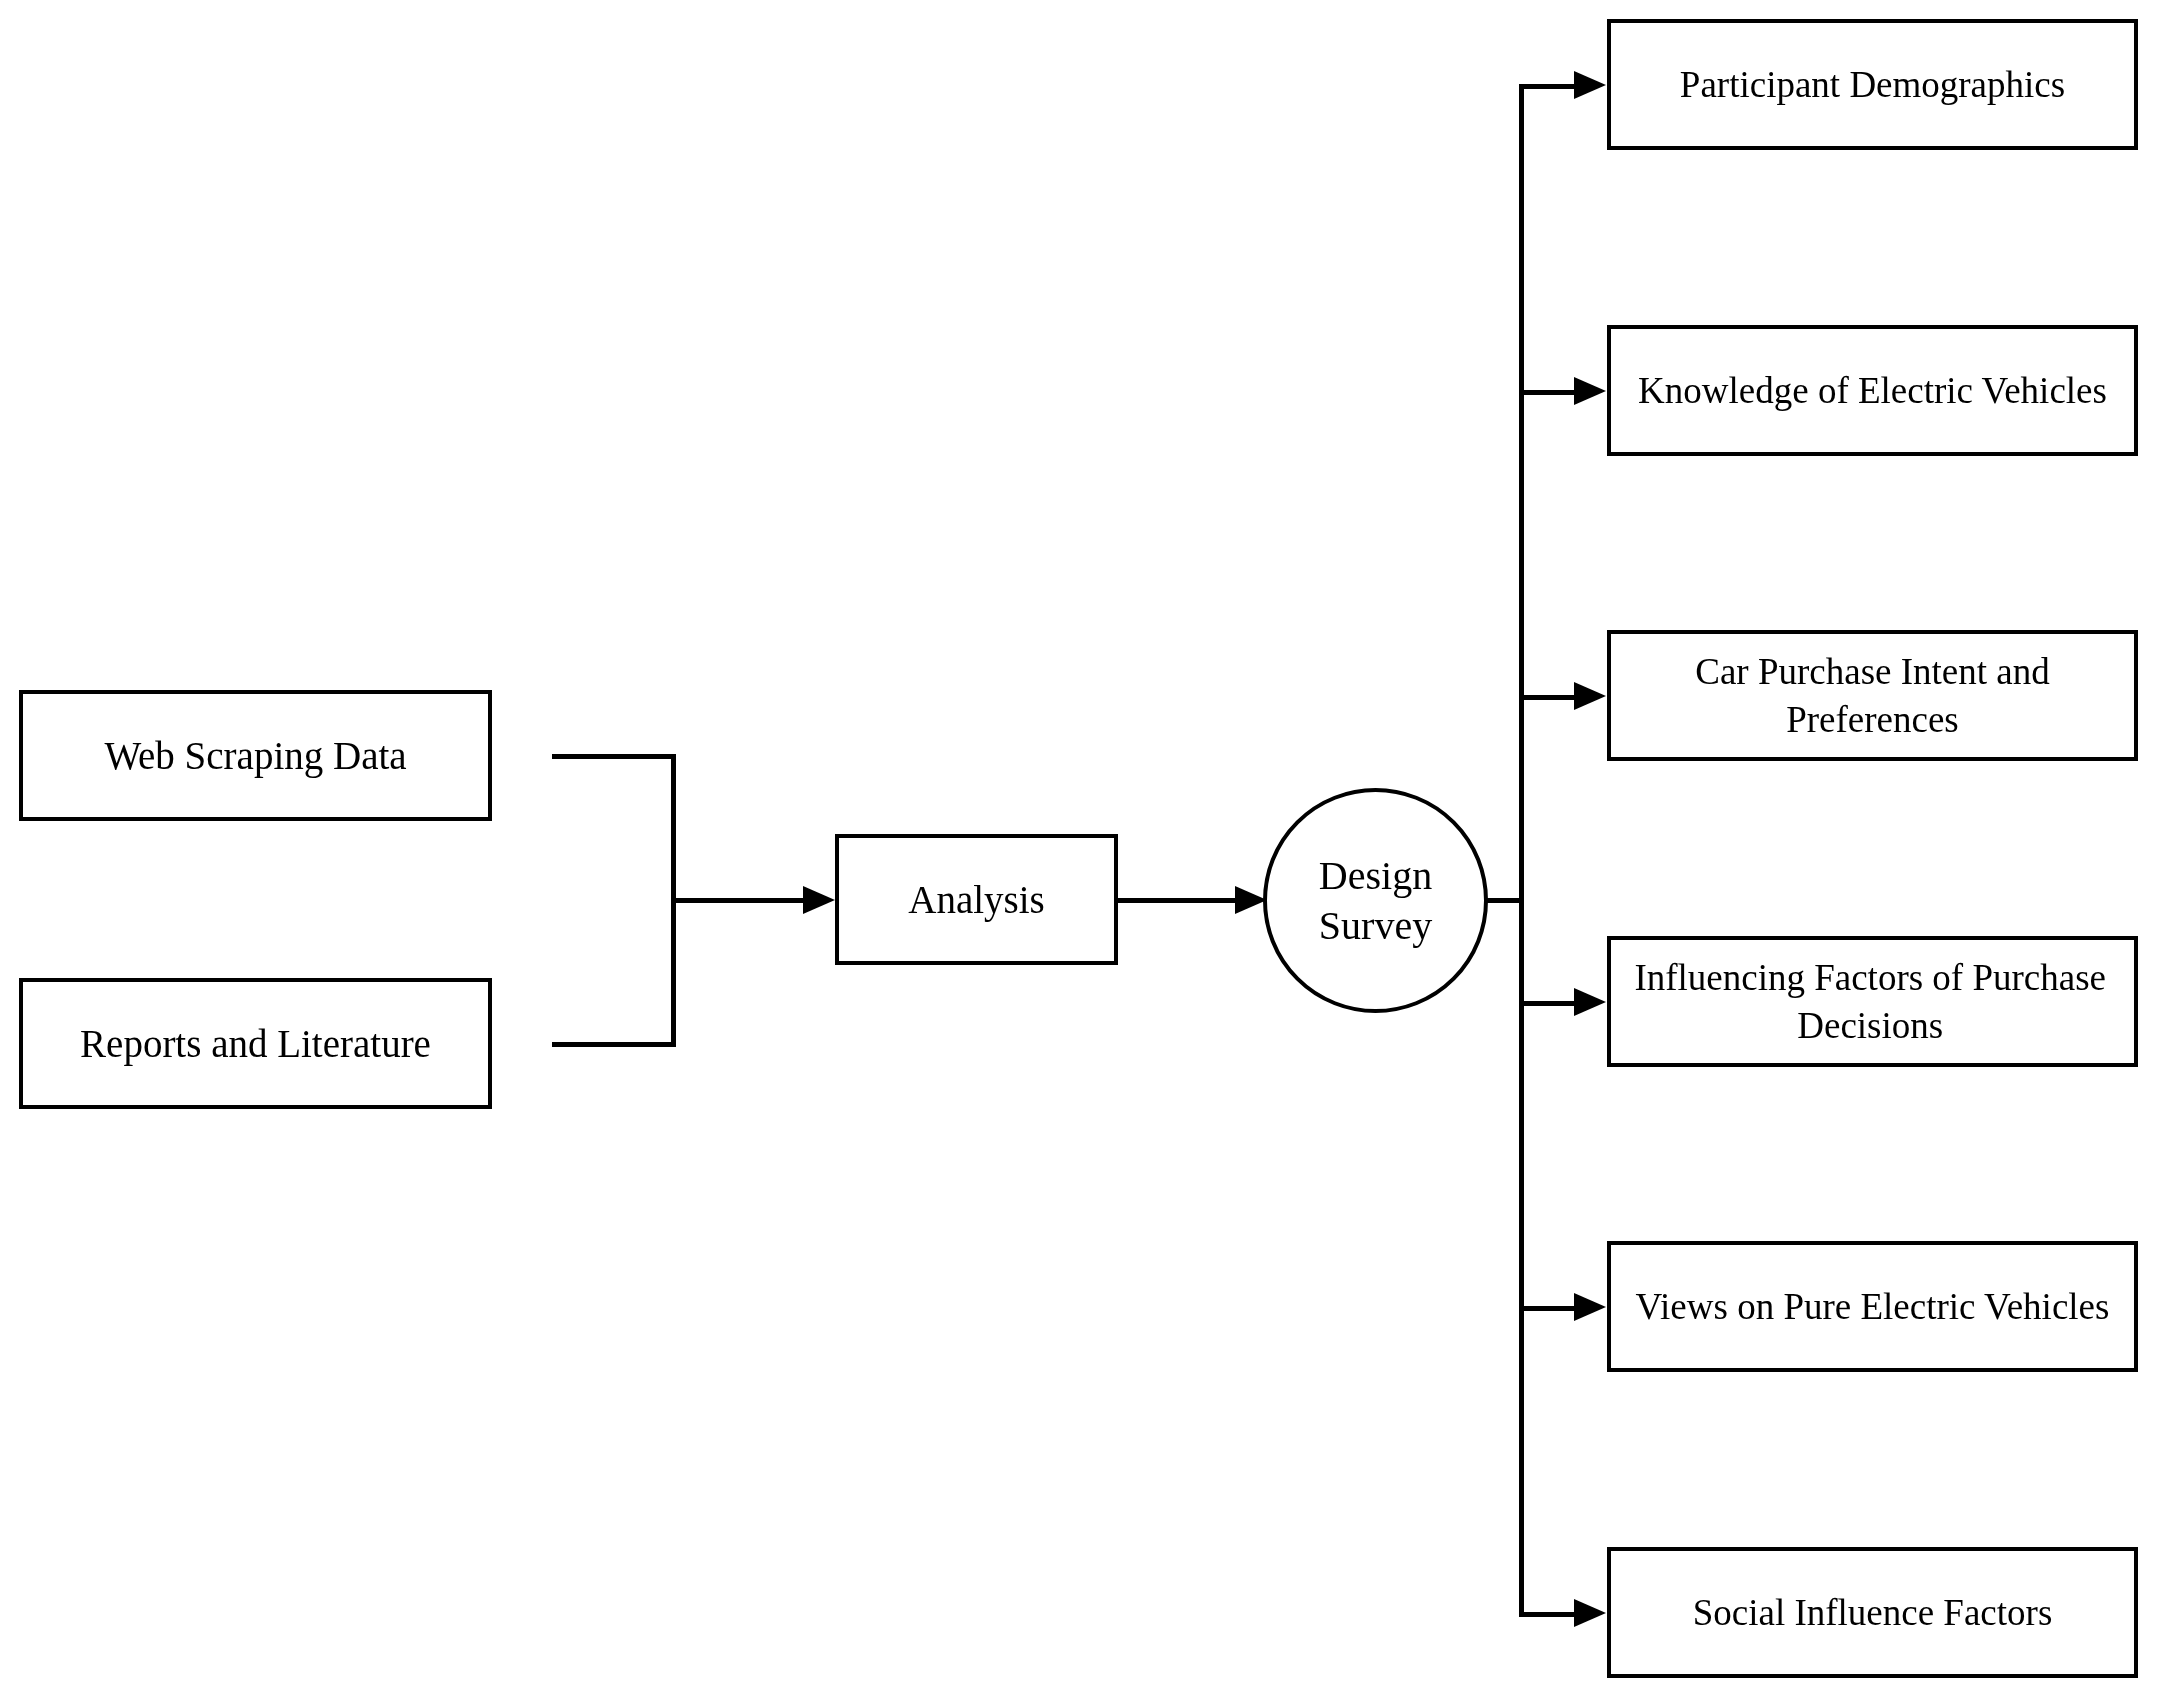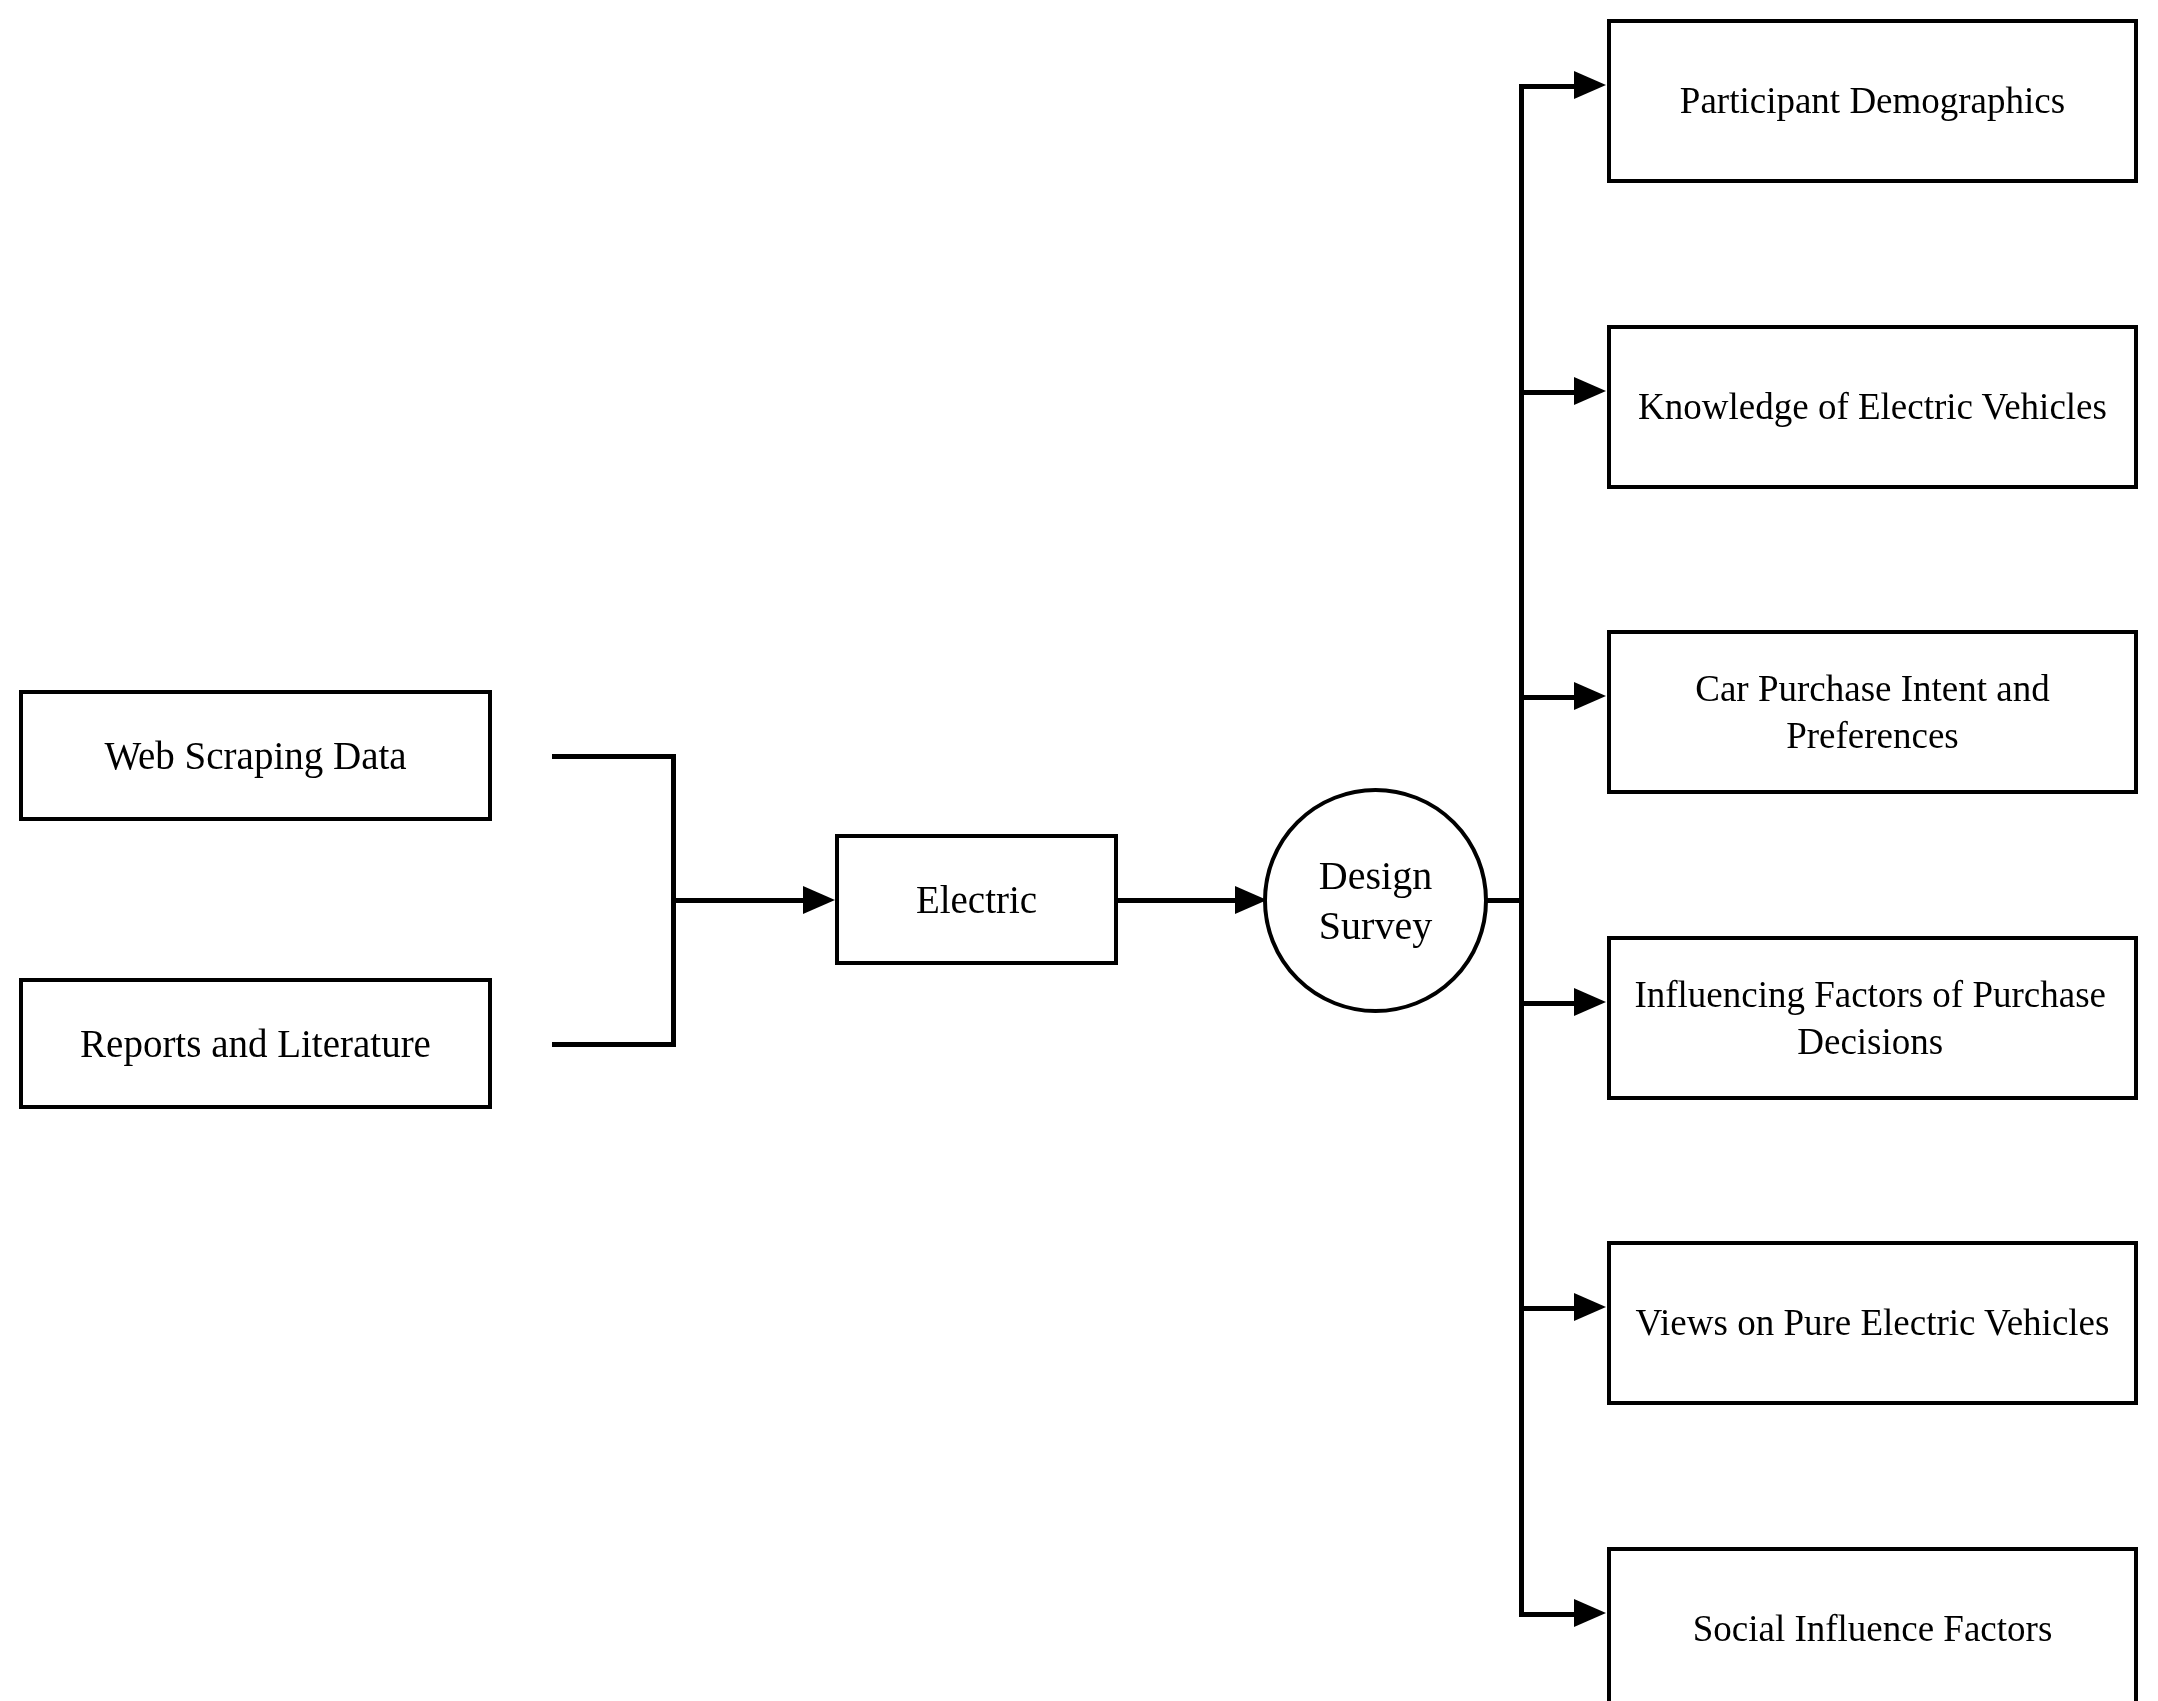--- a/index.html
+++ b/index.html
@@ -25,21 +25,21 @@
     display: flex;
     align-items: center;
     justify-content: center;
     text-align: center;
     font-size: 37px;
     line-height: 1.28;
     padding: 0 12.6px;
   }
   .node--source   { left: 19px;   width: 473px; height: 131px; font-size: 39px; }
   .node--process  { left: 835px;  top: 834px; width: 283px; height: 131px; font-size: 39px; }
-  .node--output   { left: 1607px; width: 531px; height: 164px; }
+  .node--output   { left: 1607px; width: 531px; height: 131px; }
   
   .hub {
     position: absolute;
     left: 1263px;
     top: 788px;
     width: 225px;
     height: 225px;
     box-sizing: border-box;
     border: 4.5px solid #000000;
     border-radius: 50%;
@@ -82,21 +82,21 @@
   </div>
 
   <div class="line line--h" style="left:552px; top:754px; width:123px;"></div>
   <div class="line line--h" style="left:552px; top:1042px; width:123px;"></div>
   <div class="line line--v" style="left:671px; top:754px; height:293px;"></div>
 
   <div class="line line--h" style="left:671px; top:898px; width:137px;"></div>
   <div class="arrowhead" style="left:803px; top:886px;"></div>
 
   <div class="node node--process">
-    <span>Electric</span>
+    <span>Analysis</span>
   </div>
 
   <div class="line line--h" style="left:1118px; top:898px; width:121px;"></div>
   <div class="arrowhead" style="left:1235px; top:886px;"></div>
 
   <div class="hub">
     <span>Design Survey</span>
   </div>
 
   <div class="line line--h" style="left:1485px; top:898px; width:39px;"></div>

